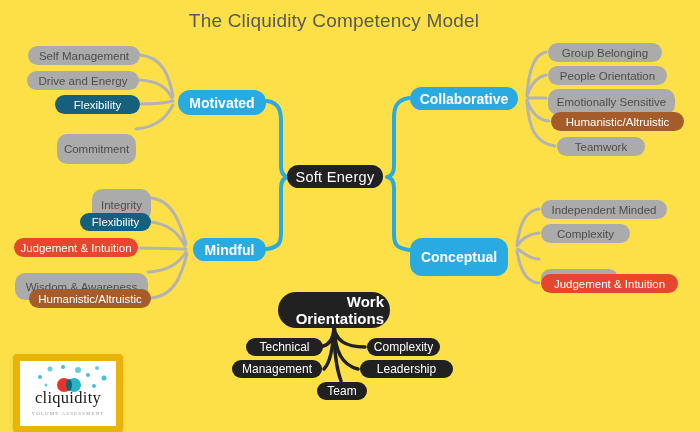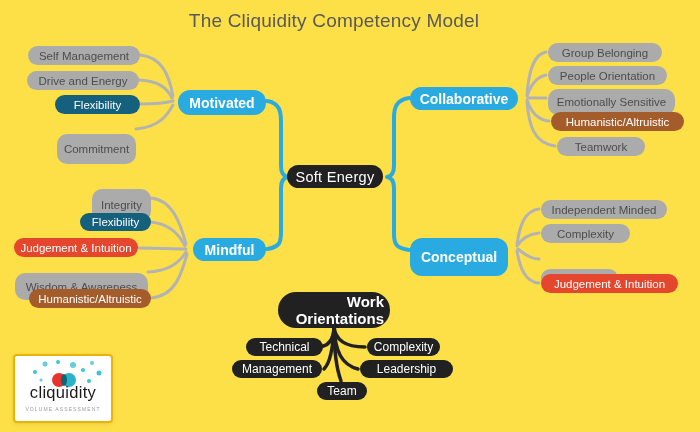--- a/index.html
+++ b/index.html
@@ -23,21 +23,21 @@
   .v-teal{background:var(--dark-teal);color:#fff;}
   .v-red{background:var(--red);color:#fff;}
   .v-brown{background:var(--brown);color:#fff;}
   .v-blue{background:var(--accent-blue);color:#fff;font-weight:bold;font-size:14px;border-radius:12px;}
   .v-dark{background:var(--dark);color:#fff;}
   .center-node{font-size:14.5px;border-radius:12px;letter-spacing:.3px;}
   .work-box{border-radius:18px;font-weight:bold;font-size:15px;line-height:17px;text-align:right;white-space:normal;padding:0 6px;}
   .work-pill{font-size:12px;border-radius:9px;}
   .logo-card{
     position:absolute;left:13px;top:354px;width:96px;height:65px;background:#fff;
-    border:2px solid #eab308;border-radius:4px;box-shadow:0 1px 4px rgba(0,0,0,.10);
+    border:7px solid #eab308;border-radius:4px;box-shadow:0 1px 4px rgba(0,0,0,.10);font-family:Liberation Serif, serif;
   }
   .logo-dots{position:absolute;left:0;top:2px;}
   .logo-brand{position:absolute;top:27px;left:0;width:100%;text-align:center;
     font-size:16.5px;color:#1b1b1b;letter-spacing:.3px;}
   .logo-tagline{position:absolute;top:50px;left:0;width:100%;text-align:center;
     font-size:5px;color:#9a9a9a;letter-spacing:1.1px;}
 </style>
 </head>
 <body>
 

